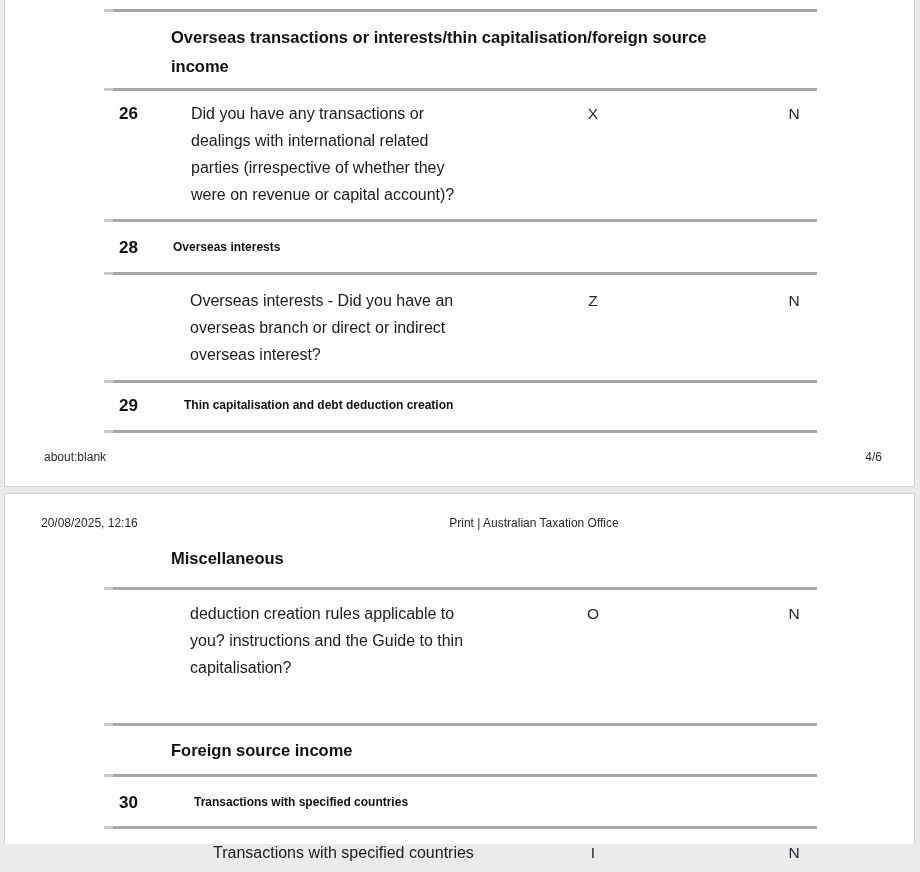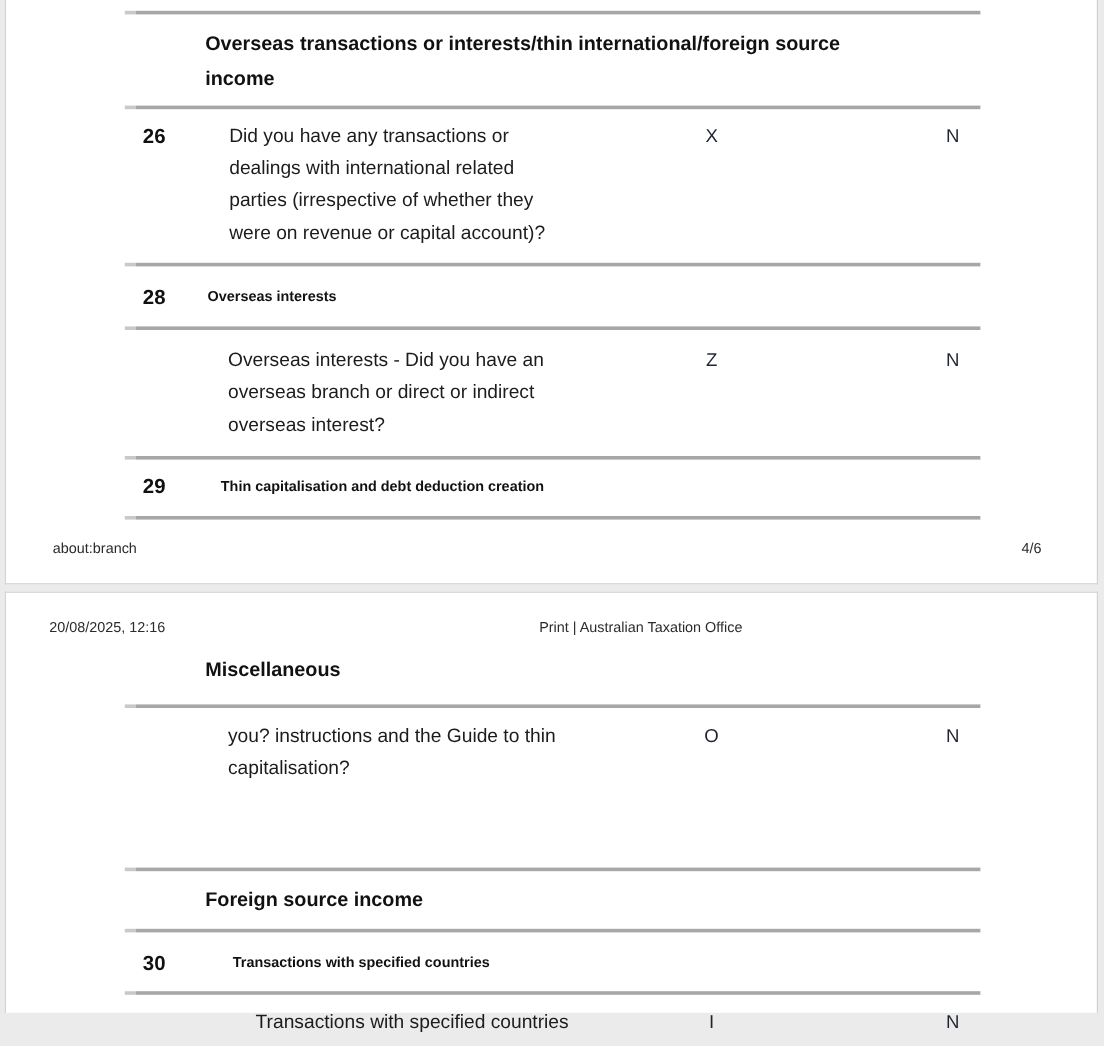--- a/index.html
+++ b/index.html
@@ -43,40 +43,40 @@
     font-size:15.5px; line-height:27px; color:#1f2430;
   }
   .code-cell { left:560px; }
   .value-cell { left:761px; }
 
   .pg-footer {
     position:absolute; left:0; width:100%;
     font-size:12px; line-height:16px; color:#2b2b2b;
   }
   .pg-footer .foot-left { position:absolute; left:39px; top:0; }
-  .pg-footer .foot-right { position:absolute; right:46px; top:0; }
+  .pg-footer .foot-right { position:absolute; right:32px; top:0; }
 
   .pg-header {
     position:absolute; left:0; width:100%;
     font-size:12px; line-height:15px; color:#2b2b2b;
   }
   .pg-header .head-date { position:absolute; left:36px; top:0; white-space:nowrap; }
   .pg-header .head-title { position:absolute; left:529px; top:0; transform:translateX(-50%); white-space:nowrap; }
 </style>
 </head>
 <body>
 
 <div class="viewport">
 
   <div class="page page1">
 
     <div class="sep" style="top:9px"></div>
 
     <div class="section-heading" style="top:23px">
-      <div>Overseas transactions or interests/thin international/foreign source</div>
+      <div>Overseas transactions or interests/thin capitalisation/foreign source</div>
       <div>income</div>
     </div>
 
     <div class="sep" style="top:88px"></div>
 
     <div class="item-row" style="top:100px">
       <span class="item-num">26</span>
       <div class="q-lines" style="left:186px">
         <div>Did you have any transactions or</div>
         <div>dealings with international related</div>
@@ -109,39 +109,40 @@
     <div class="sep" style="top:380px"></div>
 
     <div class="item-row" style="top:392px">
       <span class="item-num">29</span>
       <span class="item-title" style="left:179px">Thin capitalisation and debt deduction creation</span>
     </div>
 
     <div class="sep" style="top:430px"></div>
 
     <div class="pg-footer" style="top:449px">
-      <span class="foot-left">about:branch</span>
+      <span class="foot-left">about:blank</span>
       <span class="foot-right">4/6</span>
     </div>
 
   </div>
 
   <div class="page page2">
 
     <div class="pg-header" style="top:22px">
       <span class="head-date">20/08/2025, 12:16</span>
       <span class="head-title">Print | Australian Taxation Office</span>
     </div>
 
     <div class="section-heading" style="top:547px; top:53px; line-height:22px">Miscellaneous</div>
 
     <div class="sep" style="top:93px"></div>
 
     <div class="item-row" style="top:106px">
       <div class="q-lines" style="left:185px">
+        <div>deduction creation rules applicable to</div>
         <div>you? instructions and the Guide to thin</div>
         <div>capitalisation?</div>
       </div>
       <span class="code-cell">O</span>
       <span class="value-cell">N</span>
     </div>
 
     <div class="sep" style="top:229px"></div>
 
     <div class="section-heading" style="top:245px; line-height:22px">Foreign source income</div>

